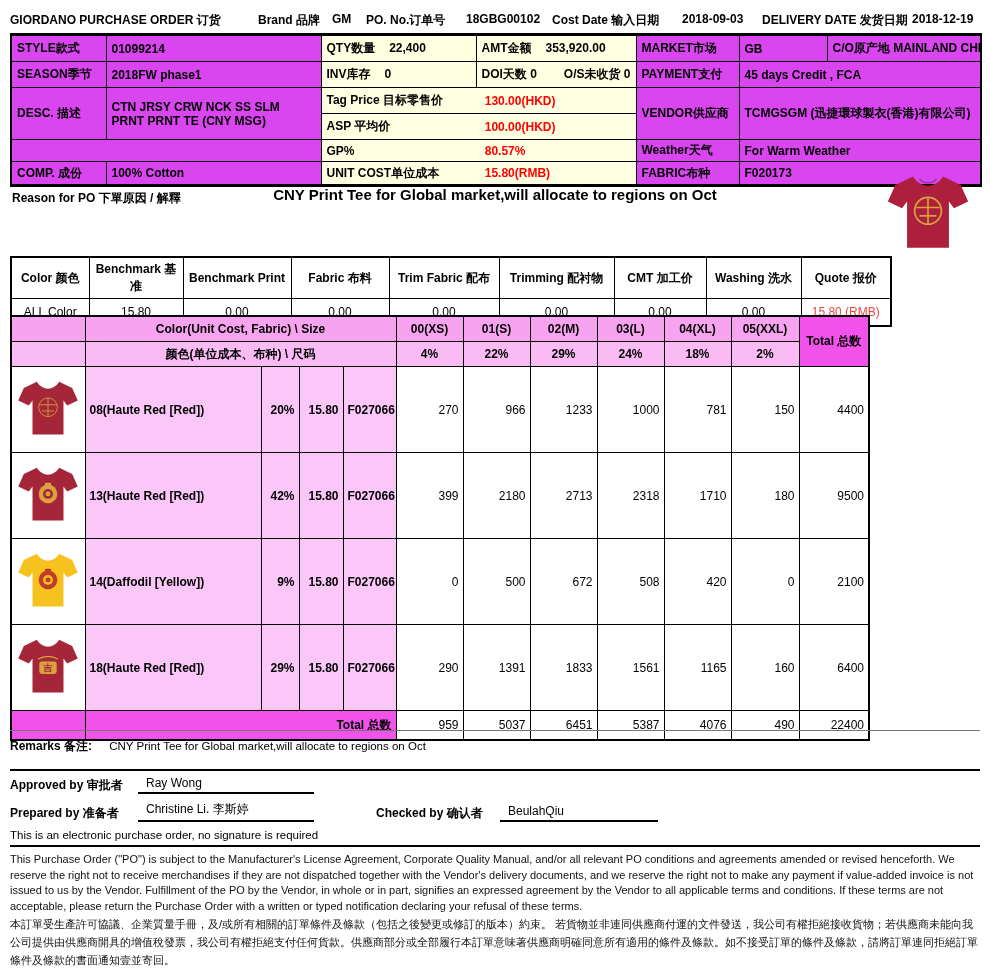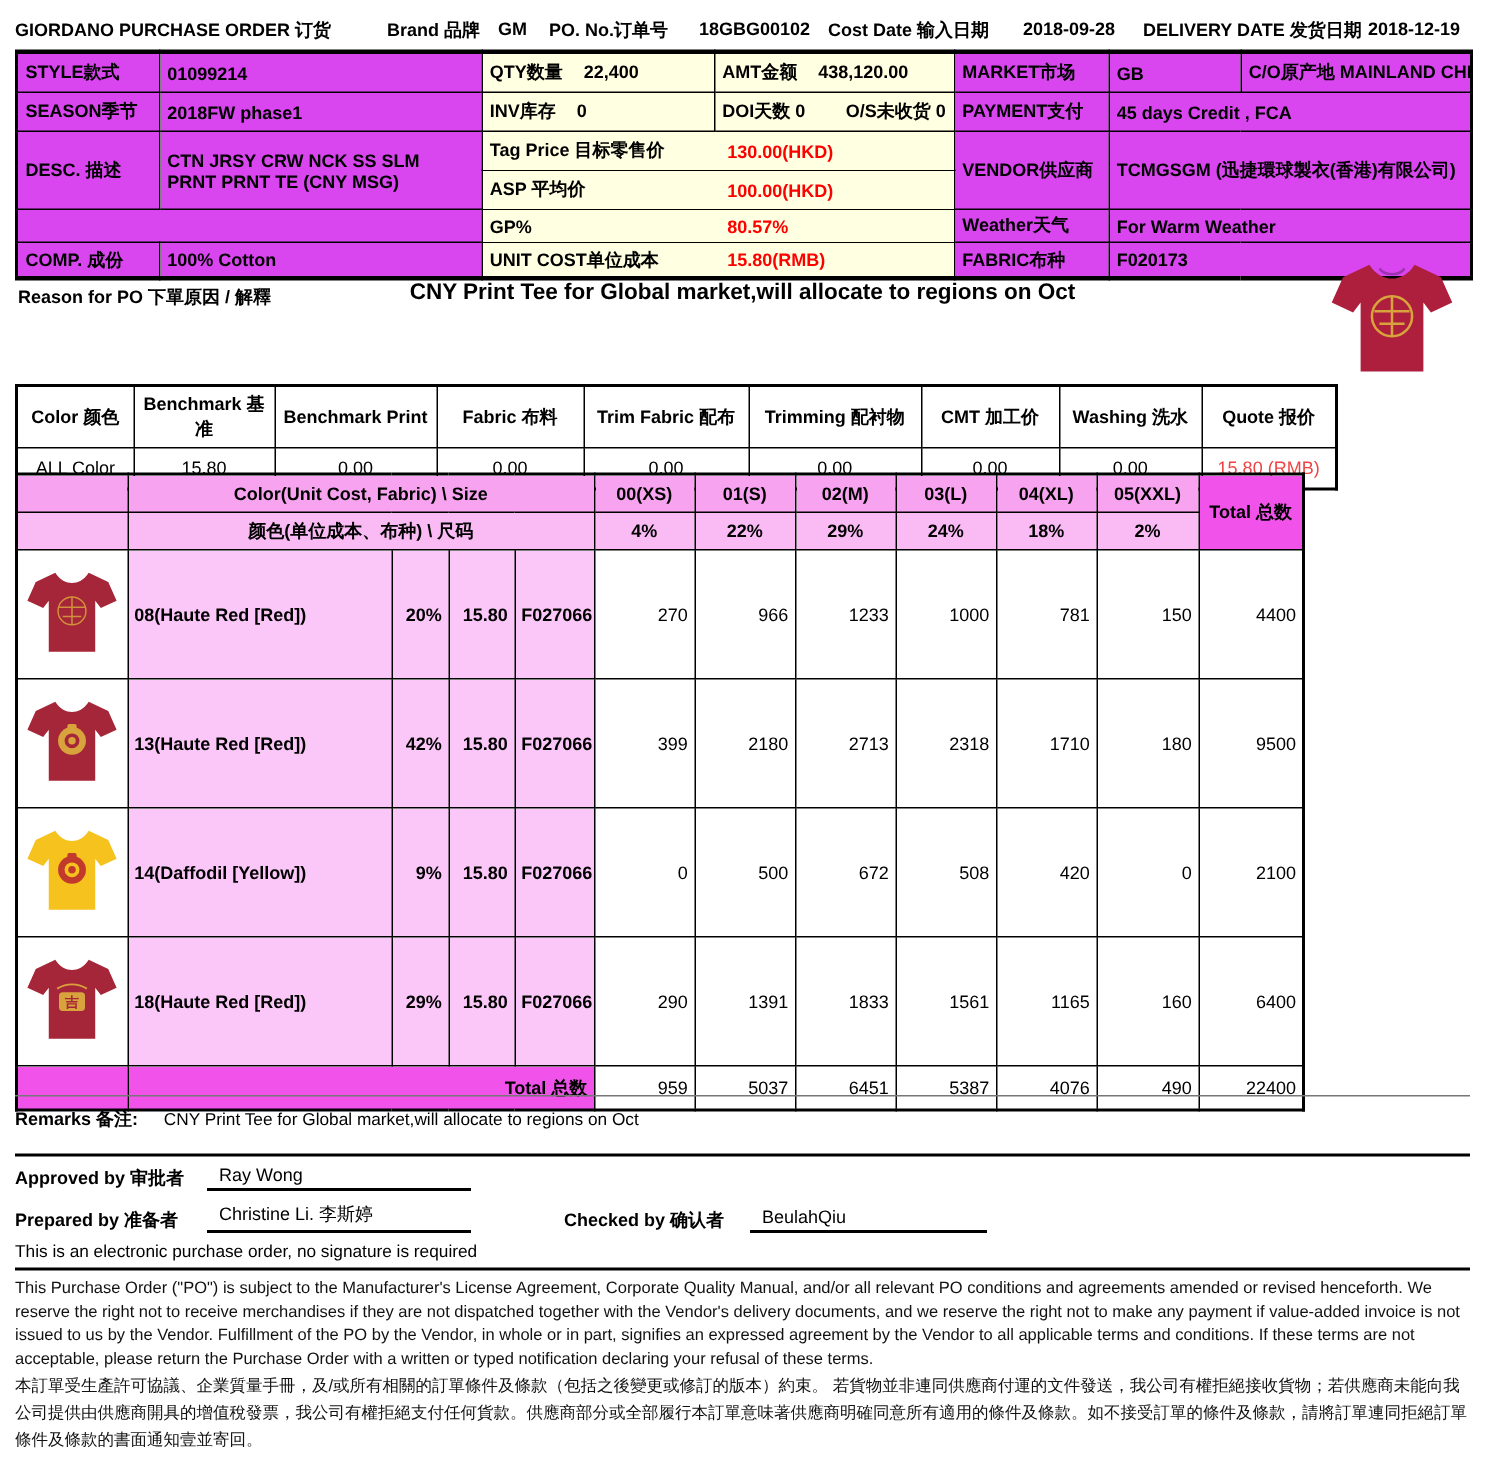--- a/index.html
+++ b/index.html
@@ -57,41 +57,41 @@
 
 <div class="page">
 
   <div class="topline">
     <span class="abs" style="left:10px;top:12px;">GIORDANO PURCHASE ORDER 订货</span>
     <span class="abs" style="left:258px;top:12px;">Brand 品牌</span>
     <span class="abs" style="left:332px;top:12px;">GM</span>
     <span class="abs" style="left:366px;top:12px;">PO. No.订单号</span>
     <span class="abs" style="left:466px;top:12px;">18GBG00102</span>
     <span class="abs" style="left:552px;top:12px;">Cost Date 输入日期</span>
-    <span class="abs" style="left:682px;top:12px;">2018-09-28</span>
+    <span class="abs" style="left:682px;top:12px;">2018-09-03</span>
     <span class="abs" style="left:762px;top:12px;">DELIVERY DATE 发货日期</span>
     <span class="abs" style="left:912px;top:12px;">2018-12-19</span>
   </div>
 
   <table class="info abs" style="left:10px;top:33px;">
     <colgroup>
         <col style="width:95px">
         <col style="width:215px">
         <col style="width:155px">
         <col style="width:160px">
         <col style="width:103px">
         <col style="width:88px">
         <col style="width:154px">
       </colgroup>
     <tbody>
         <tr style="height:27px;">
       <td class="y">STYLE款式</td>
       <td class="y">01099214</td>
       <td class="cream"><span>QTY数量</span><span class="lblgap">22,400</span></td>
-      <td class="cream"><span>AMT金额</span><span class="lblgap">438,120.00</span></td>
+      <td class="cream"><span>AMT金额</span><span class="lblgap">353,920.00</span></td>
       <td class="y">MARKET市场</td>
       <td class="y gbval">GB</td>
       <td class="y small"><span>C/O原产地</span> <span>MAINLAND CHINA</span></td>
     </tr>
     <tr style="height:26px;">
       <td class="y">SEASON季节</td>
       <td class="y">2018FW phase1</td>
       <td class="cream"><span>INV库存</span><span class="lblgap">0</span></td>
       <td class="cream">
             <div class="splitcell">

